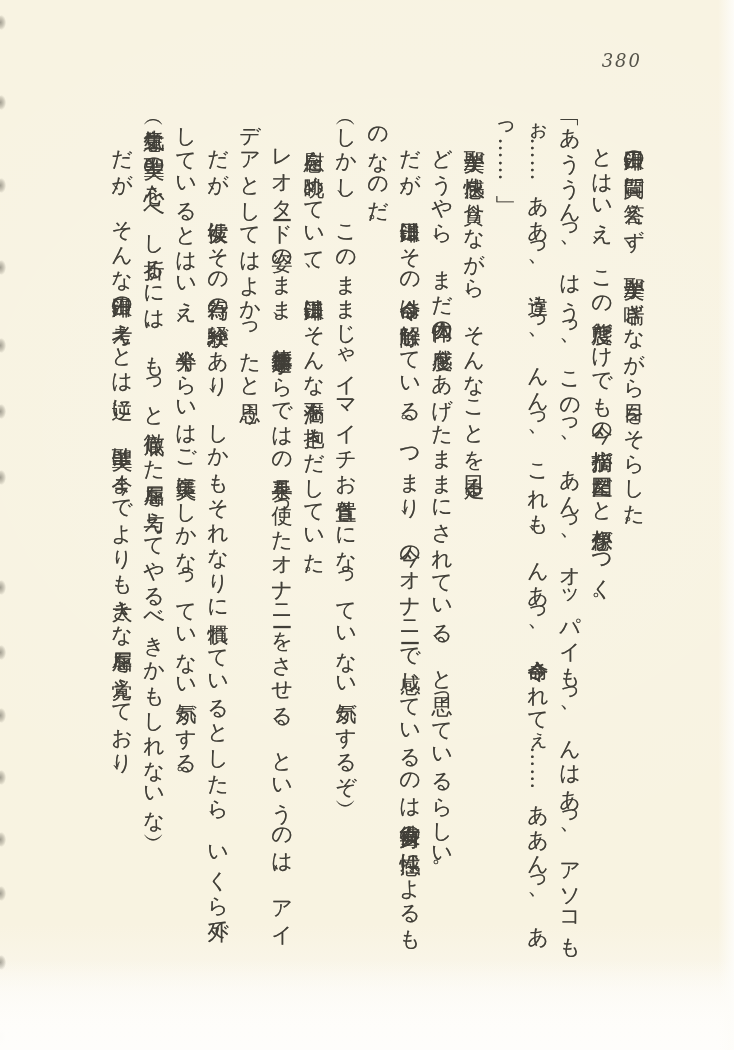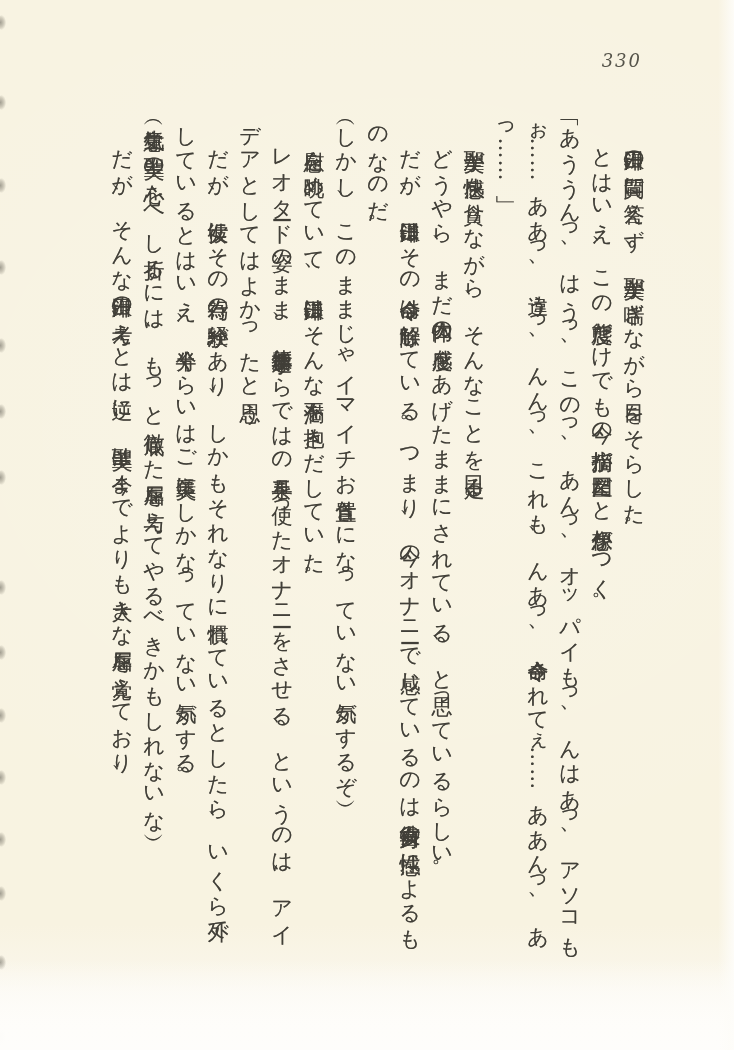--- a/index.html
+++ b/index.html
@@ -74,21 +74,21 @@
     height: 100%;
     background: linear-gradient(90deg, rgba(253,252,247,0) 0%, rgba(253,252,248,0.7) 70%, rgba(254,253,250,0.9) 100%);
     pointer-events: none;
   }
 </style>
 </head>
 <body>
 
 <div class="page">
 
-  <div class="page-number">330</div>
+  <div class="page-number">380</div>
 
   <div class="text-block">
     <p class="indent">鎌田の質問に答えず、聖美が喘ぎながら目をそらした。</p>
     <p class="indent">とはいえ、この態度だけでも今の指摘が図星だと想像がつく。</p>
     <p>「あううんっ、はうっ、このっ、あんっ、オッパイもっ、んはあっ、アソコもぉ……ああっ、違うっ、んんっ、これも、んあっ、命令されてぇ……ああんっ、あっ……」</p>
     <p class="indent">聖美が快感を貪りながら、そんなことを口走る。</p>
     <p class="indent">どうやら、まだ肉体の感度をあげたままにされている、と思っているらしい。</p>
     <p class="indent">だが、鎌田はその命令は解除している。つまり、今のオナニーで感じているのは彼女自身の性感によるものなのだ。</p>
     <p>（しかし、このままじゃイマイチお仕置きになっていない気がするぞ）</p>
     <p class="indent">自慰を眺めていて、鎌田はそんな不満を抱きだしていた。</p>

